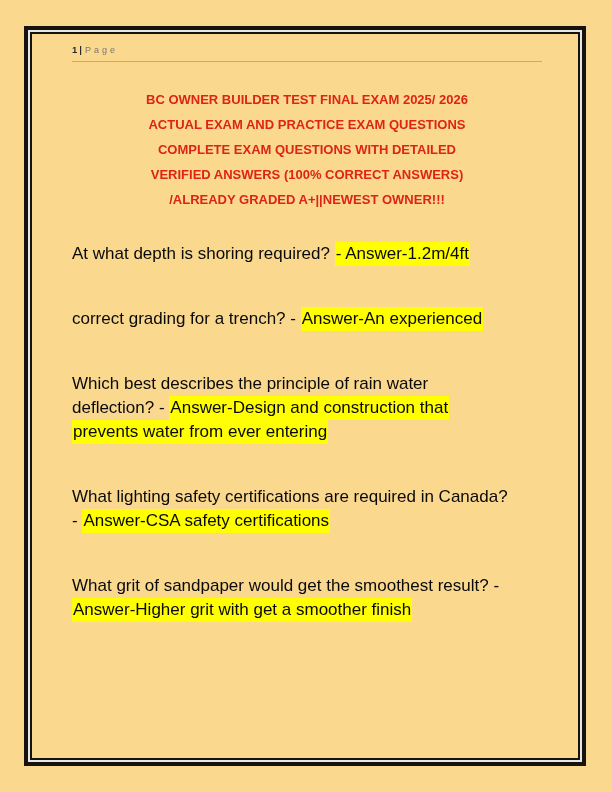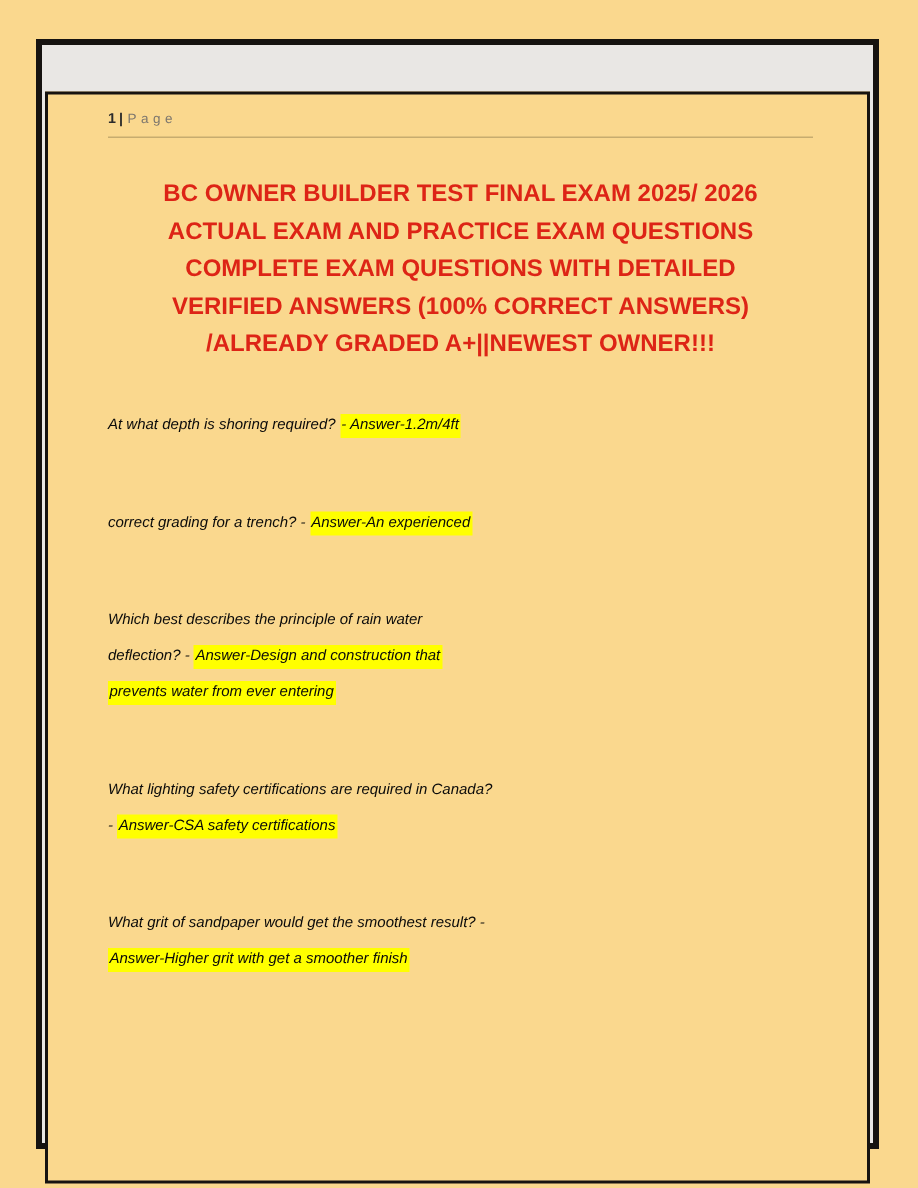--- a/index.html
+++ b/index.html
@@ -31,52 +31,50 @@
     border:4px solid var(--border);
     background:var(--border-gap);
     padding:2px;
   }
   .frame-inner{
     box-sizing:border-box;
     width:100%;height:100%;
     border:2px solid var(--border);
     background:var(--bg);
     padding:4px 36px 0 40px;
-    margin-top:29px;
   }
   .page-header{
     padding:6px 0 5px 0;
     border-bottom:1px solid rgba(70,58,34,0.28);
     font-size:9.5px;
     line-height:12px;
   }
   .pgnum,.pgsep{
     font-weight:bold;
     color:#2b2b2b;
   }
   .pgsep{margin:0 3px 0 2px;}
   .pglabel{
     color:var(--label-gray);
     letter-spacing:3px;
     font-size:9px;
   }
   .doc-title{
     margin:25px 0 0 0;
-    font-size:16px;
+    font-size:13px;
     font-weight:bold;
     line-height:25px;
     text-align:center;
     color:var(--title-red);
   }
   .questions{
     margin-top:30px;
-    font-size:10px;
+    font-size:17px;
     line-height:24px;
     color:var(--body-text);
-    font-style:italic;
   }
   .question{margin-bottom:41px;}
   .qline{white-space:pre-wrap;}
   .hl{
     background:var(--hl);
     padding:2px 1px 3px 1px;
   }
 </style>
 </head>
 <body>

